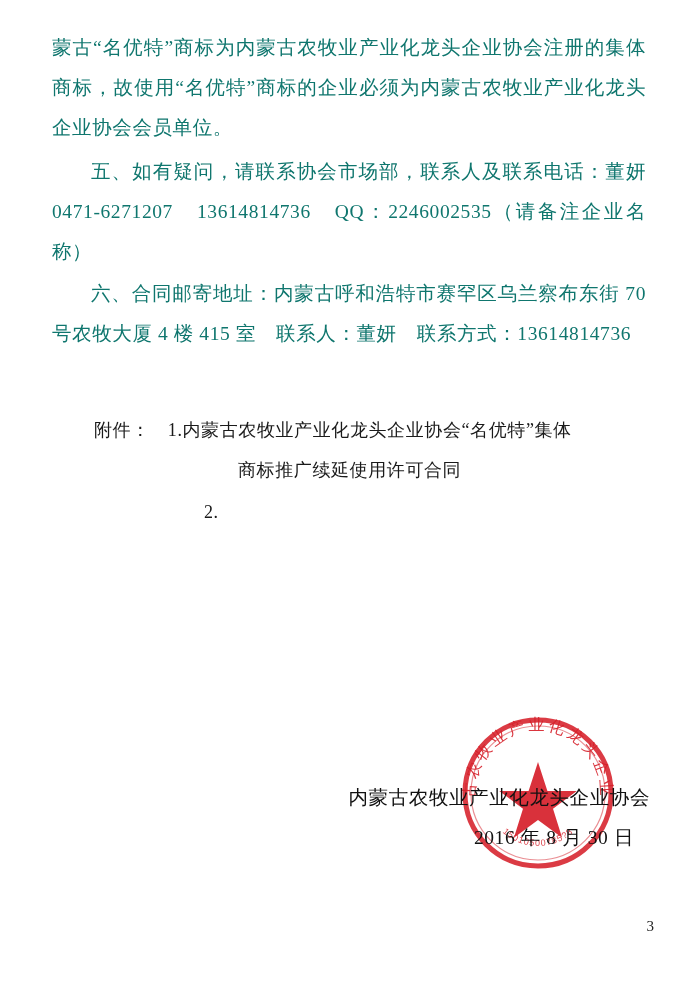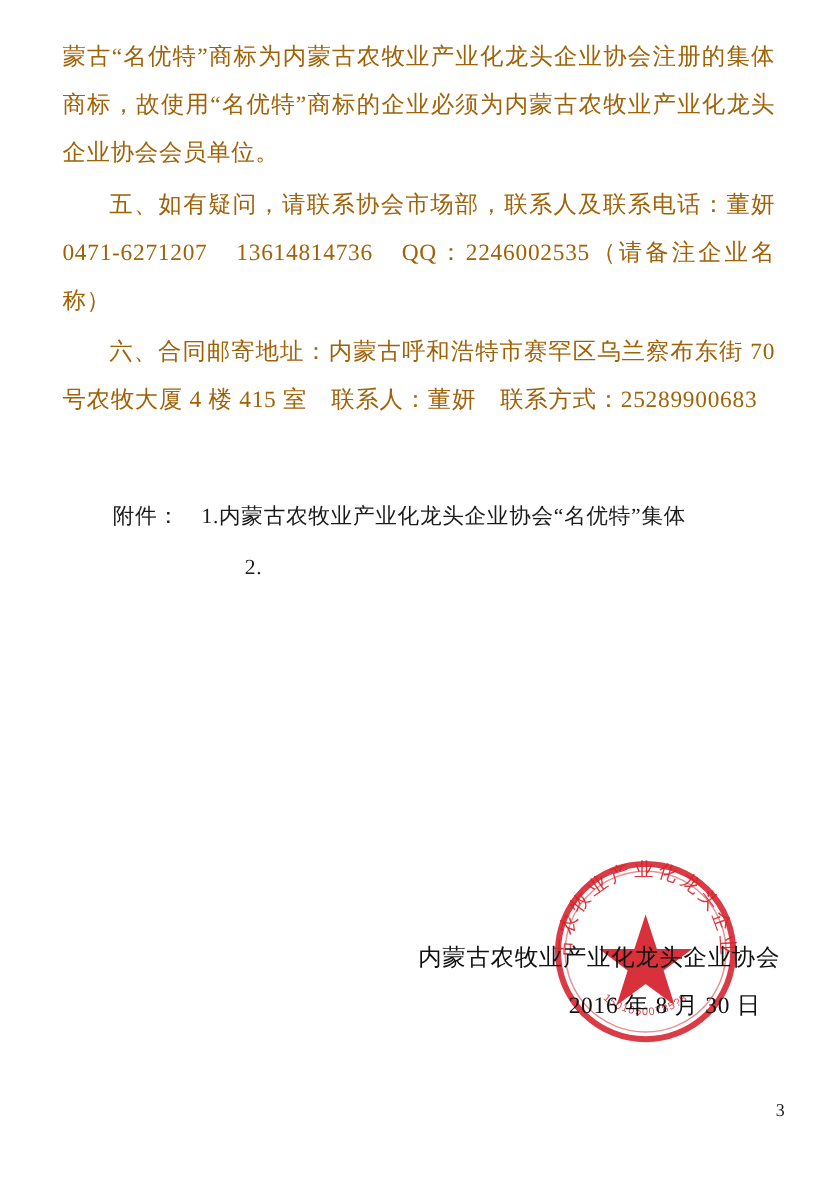--- a/index.html
+++ b/index.html
@@ -21,21 +21,21 @@
     height: 983px;
     box-sizing: border-box;
     padding: 28px 52px 0 52px;
   }
   .para {
     font-size: 19.5px;
     line-height: 40px;
     letter-spacing: 0.6px;
     text-align: justify;
     margin: 0 0 0 0;
-    color: #a16207;
+    color: #0f766e;
   }
   .indent {
     text-indent: 2em;
   }
   .gap-small { margin-top: 4px; }
   .gap-block { margin-top: 2px; }
 
   .attach-block {
     margin-top: 56px;
     font-size: 18px;
@@ -114,28 +114,29 @@
 </style>
 </head>
 <body>
 
 <div class="page">
 
   <p class="para">蒙古“名优特”商标为内蒙古农牧业产业化龙头企业协会注册的集体商标，故使用“名优特”商标的企业必须为内蒙古农牧业产业化龙头企业协会会员单位。</p>
 
   <p class="para indent gap-small">五、如有疑问，请联系协会市场部，联系人及联系电话：董妍 0471-6271207　13614814736　QQ：2246002535（请备注企业名称）</p>
 
-  <p class="para indent gap-block">六、合同邮寄地址：内蒙古呼和浩特市赛罕区乌兰察布东街 70 号农牧大厦 4 楼 415 室　联系人：董妍　联系方式：25289900683</p>
+  <p class="para indent gap-block">六、合同邮寄地址：内蒙古呼和浩特市赛罕区乌兰察布东街 70 号农牧大厦 4 楼 415 室　联系人：董妍　联系方式：13614814736</p>
 
   <div class="attach-block">
     <div class="attach-row">
       <span class="attach-label">附件：</span>
       <span class="attach-num">1.</span>
       <span class="attach-text">内蒙古农牧业产业化龙头企业协会“名优特”集体</span>
     </div>
+    <div class="attach-cont">商标推广续延使用许可合同</div>
     <div class="attach-row2">
       <span class="attach-num2">2.</span>
     </div>
   </div>
 
   <div class="sign-area">
 
     <div class="seal">
       <svg width="166" height="166" viewBox="0 0 166 166" xmlns="http://www.w3.org/2000/svg">
         <defs>

